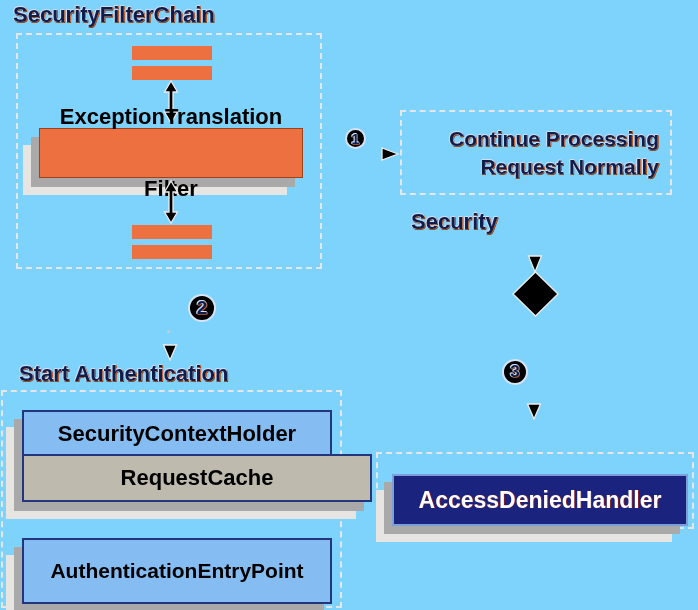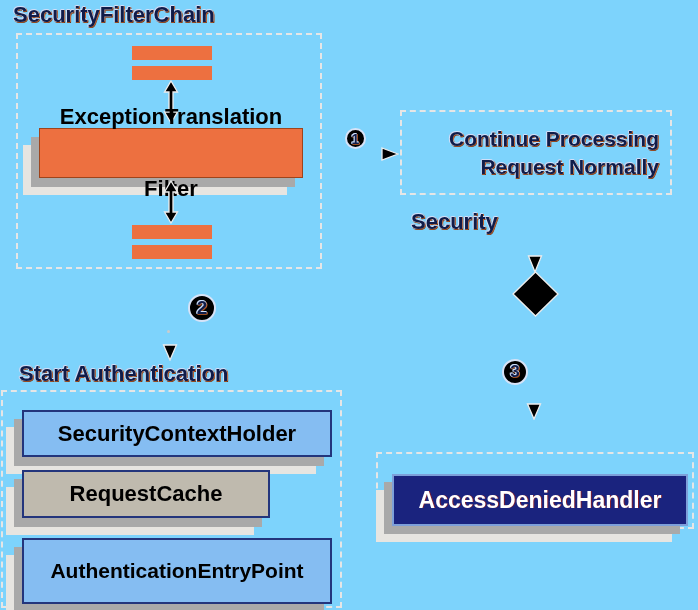--- a/index.html
+++ b/index.html
@@ -47,21 +47,21 @@
   }
   #sec-exc{position:absolute;left:411px;top:209px;font-size:22px;line-height:25px;}
   #arr-d1{left:527px;top:255px;}
   #diamond{left:512px;top:271px;}
   #badge2{left:188px;top:294px;width:28px;height:28px;font-size:19px;}
   #dot1{left:167px;top:330px;}
   #arr-d2{left:162px;top:344px;}
   #t-sa{left:19px;top:361px;}
   #sa-box{left:1px;top:390px;width:341px;height:218px;}
   #sch{left:19px;top:11px;width:310px;height:47px;background:#85BDF2;border:2px solid #23357c;font-size:22px;margin-top:7px;}
-  #rc {left:19px;top:78px;width:248px;height:48px;background:#BFBAAE;border:2px solid #23357c;font-size:22px;}
+  #rc {left:19px;top:62px;width:350px;height:48px;background:#BFBAAE;border:2px solid #23357c;font-size:22px;}
   #aep{left:19px;top:146px;width:310px;height:66px;background:#85BDF2;border:2px solid #23357c;font-size:21px;}
   #badge3{left:502px;top:359px;width:26px;height:26px;font-size:17px;}
   #arr-d3{left:526px;top:403px;}
   #t-ad{left:383px;top:424px;}
   #ad-box{left:376px;top:452px;width:318px;height:77px;}
   #adh{
     left:14px;top:20px;width:296px;height:52px;background:#1A237E;
     border:2px solid #7d9fd9;color:#ffffff;font-size:23px;
     text-shadow:1px 0 0 rgba(150,30,30,0.85);
     box-shadow:-8px 8px 0 #a9a9a9,-16px 16px 0 #e7e5e1;

